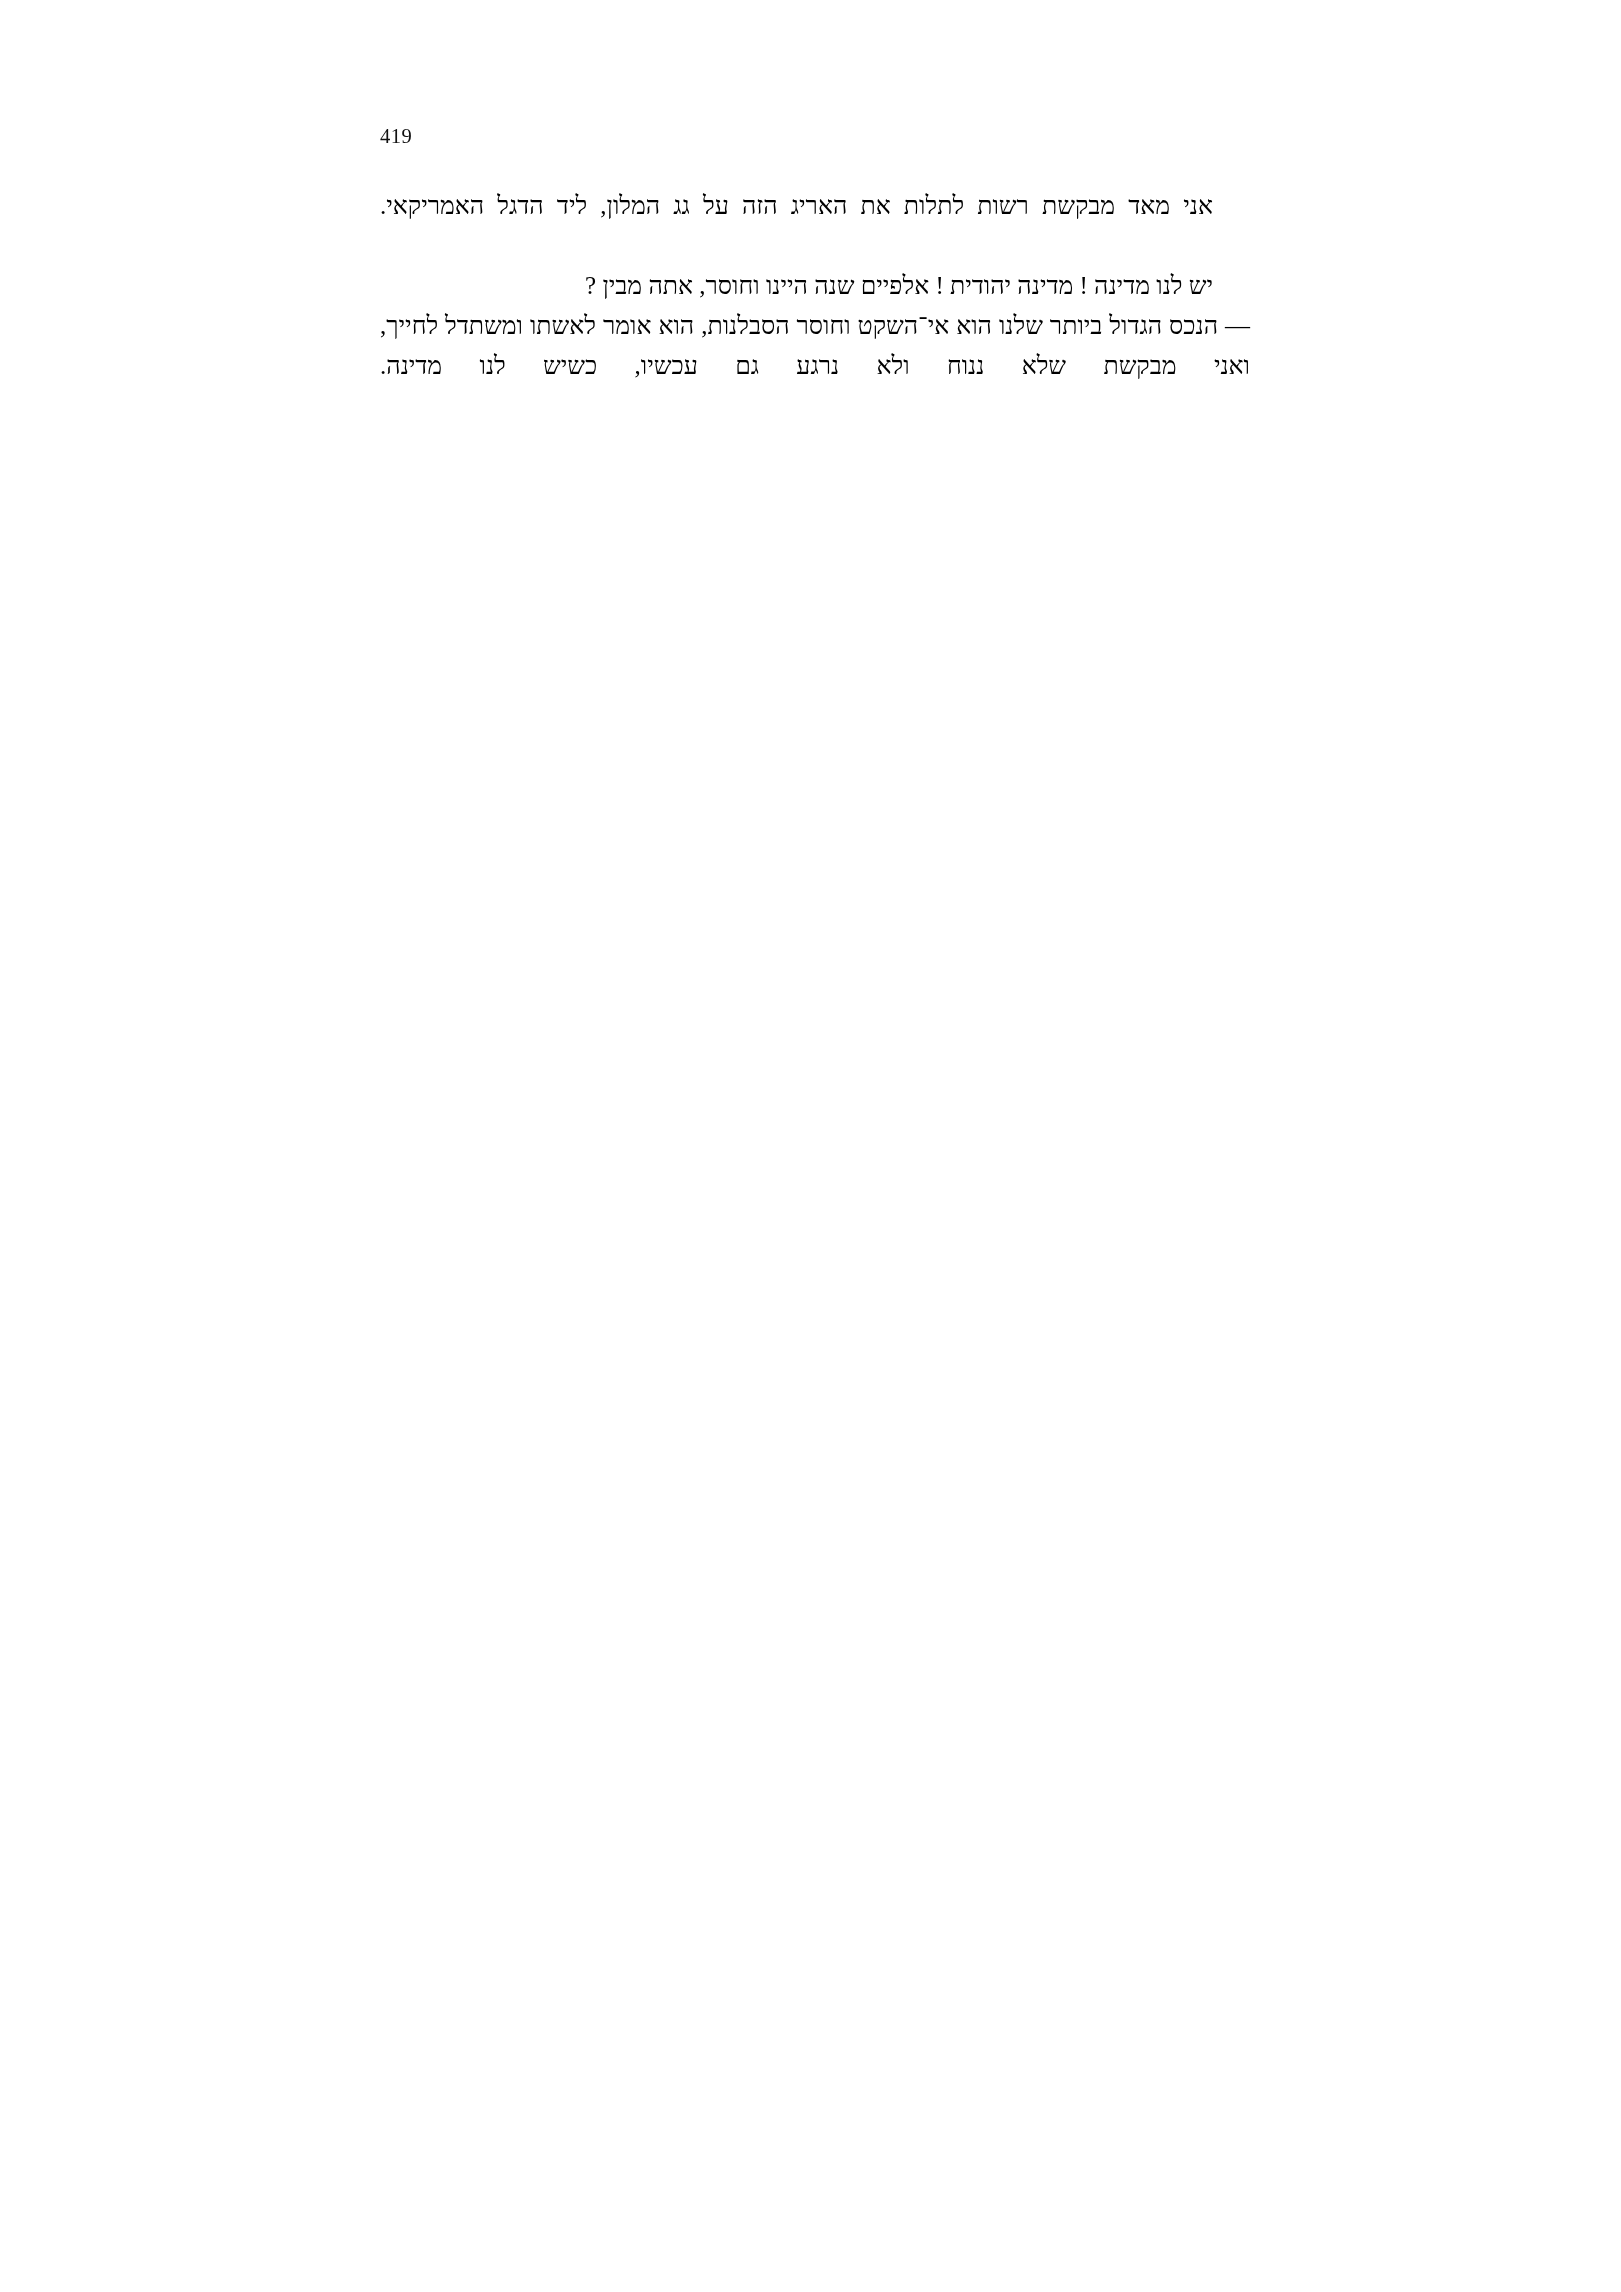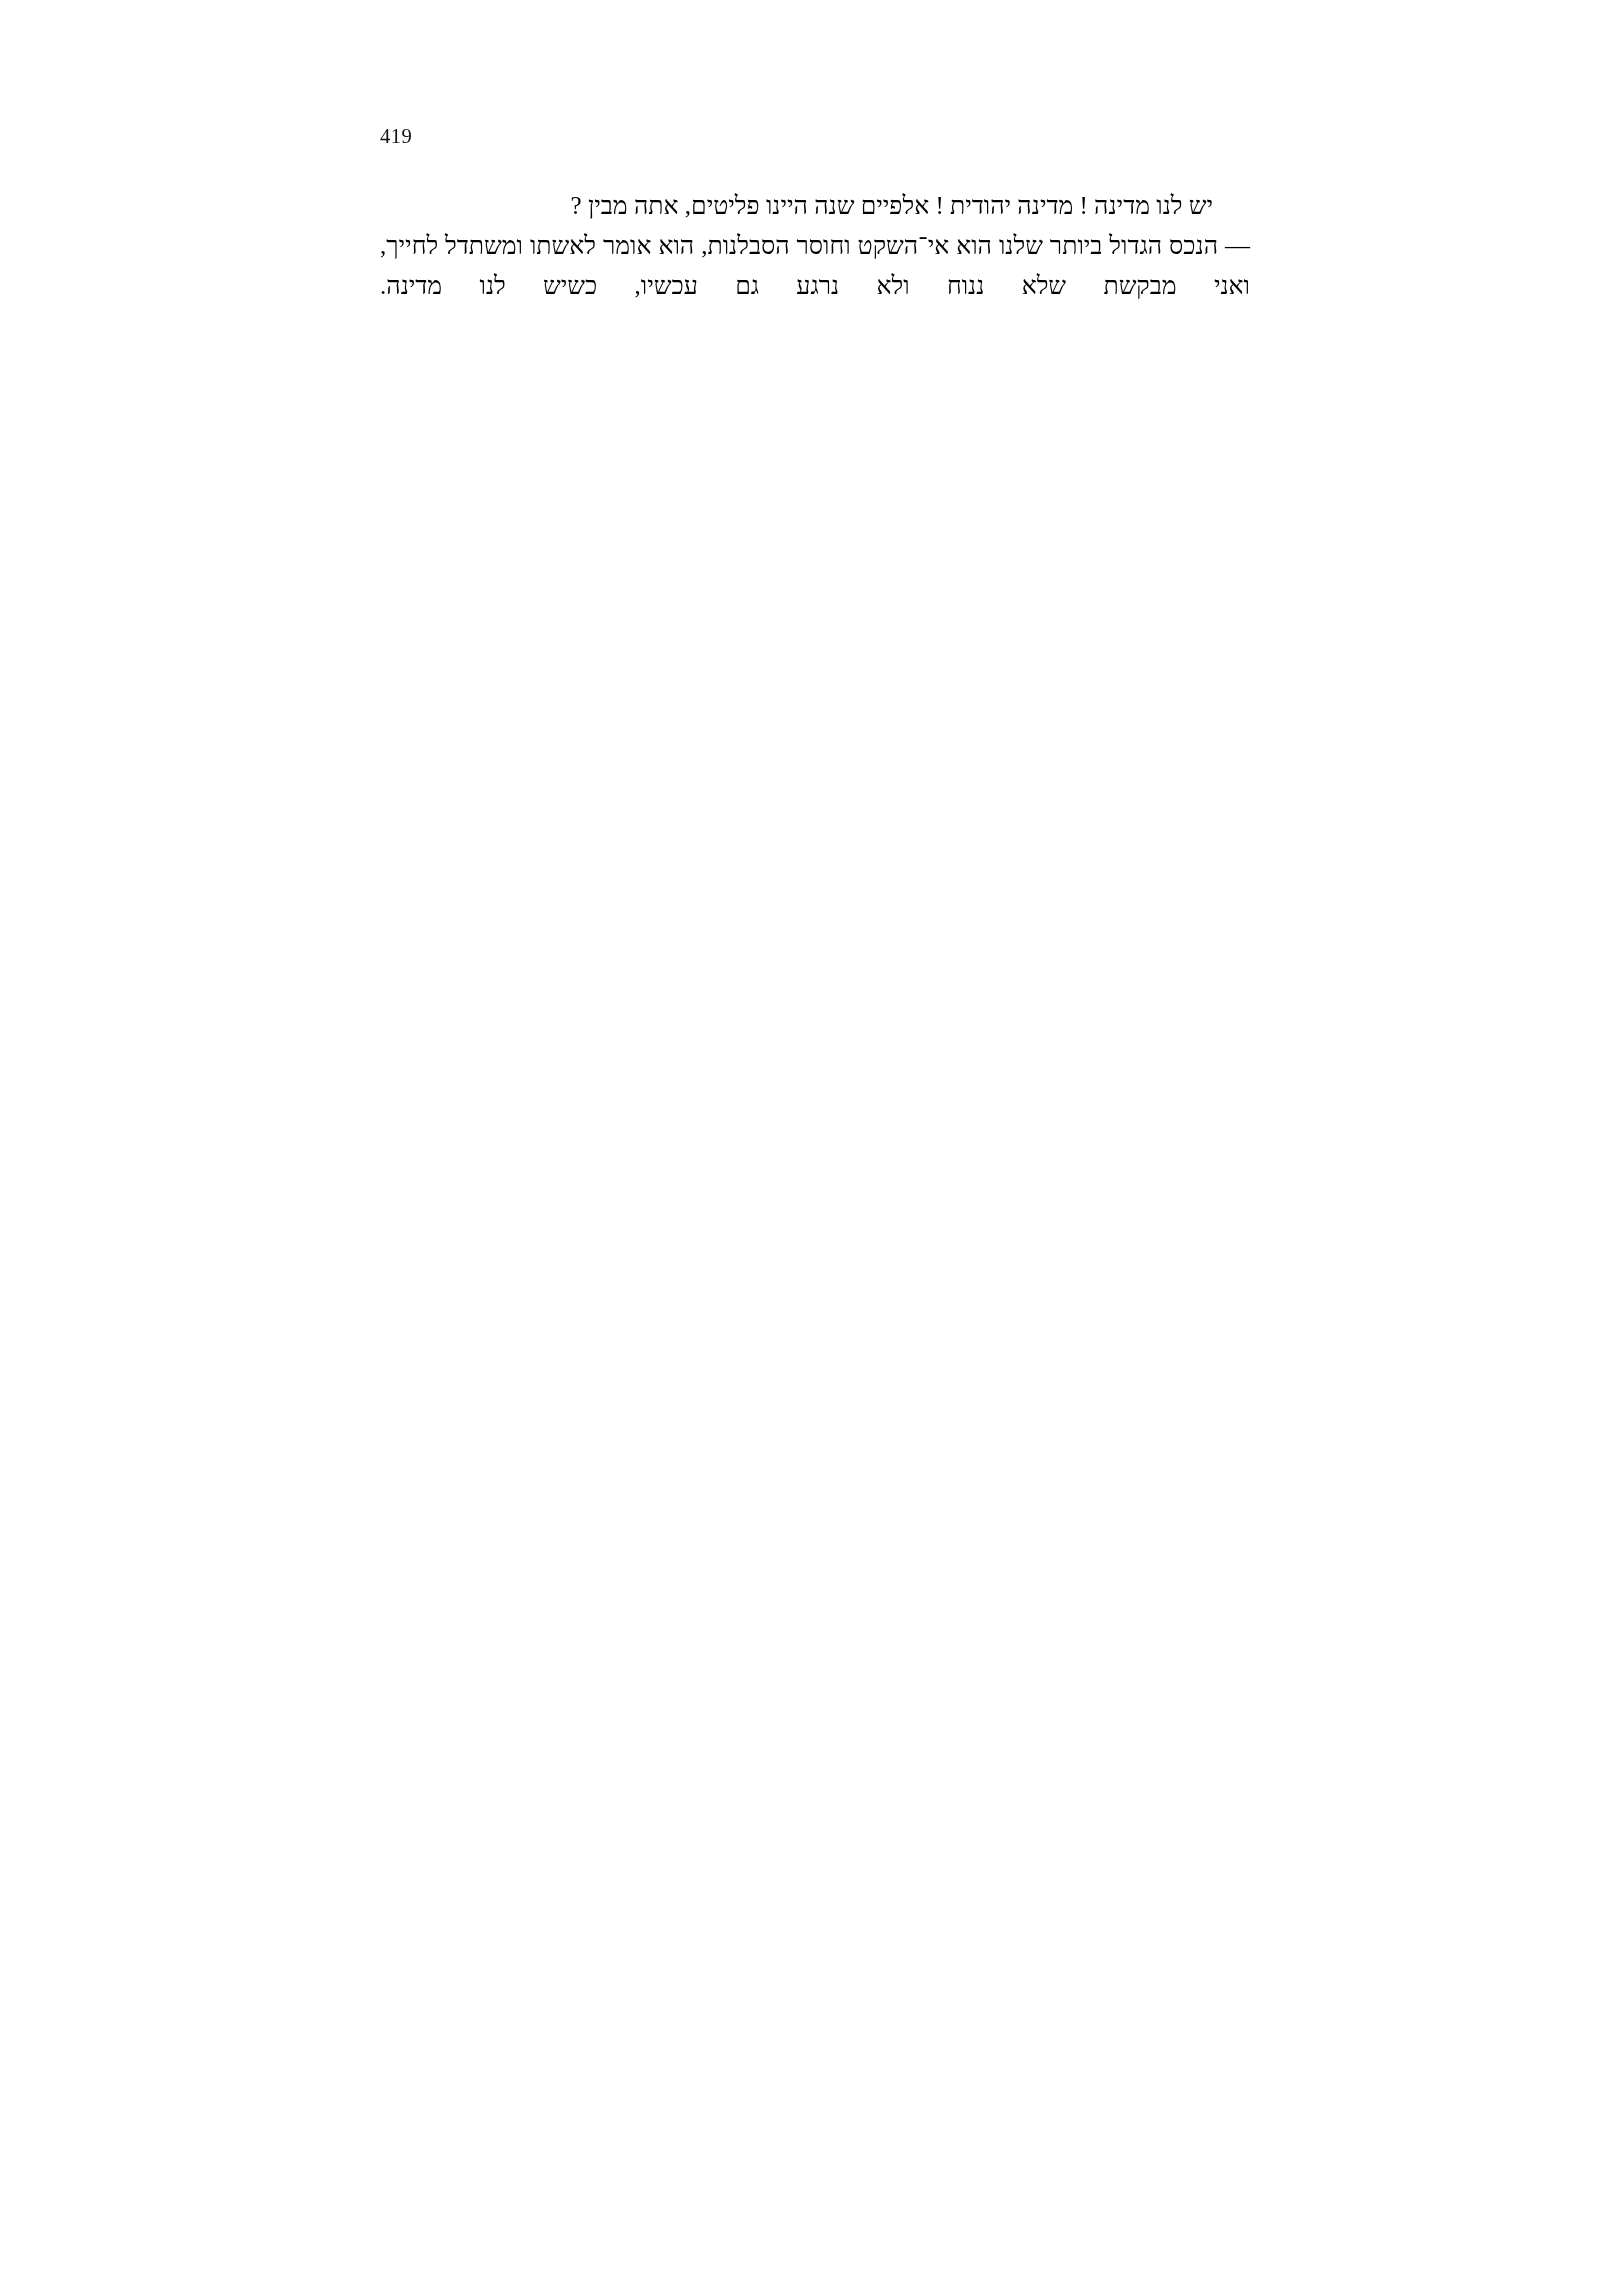--- a/index.html
+++ b/index.html
@@ -67,18 +67,19 @@
   }
 </style>
 </head>
 <body>
 
 <div class="page">
 
   <div class="page-number">419</div>
 
   <div class="text-column">
-    <p class="para indent nofill">יש לנו מדינה ! מדינה יהודית ! אלפיים שנה היינו פליטים, אתה מבין ?</p>
+    <p class="para indent">אני מאד מבקשת רשות לתלות את האריג הזה על גג המלון, ליד הדגל האמריקאי.</p>
+    <p class="para indent nofill">יש לנו מדינה ! מדינה יהודית ! אלפיים שנה היינו וחוסר, אתה מבין ?</p>
     <p class="para no-indent">— הנכס הגדול ביותר שלנו הוא אי־השקט וחוסר הסבלנות, הוא אומר לאשתו ומשתדל לחייך, ואני מבקשת שלא ננוח ולא נרגע גם עכשיו, כשיש לנו מדינה.</p>
   </div>
 
 </div>
 
 
 </body></html>

